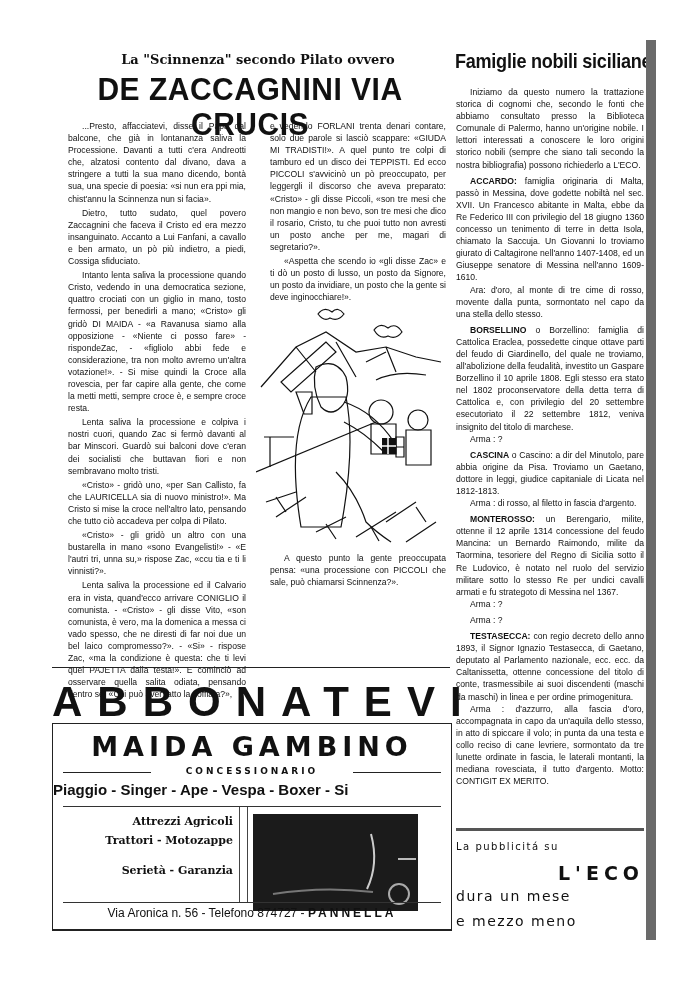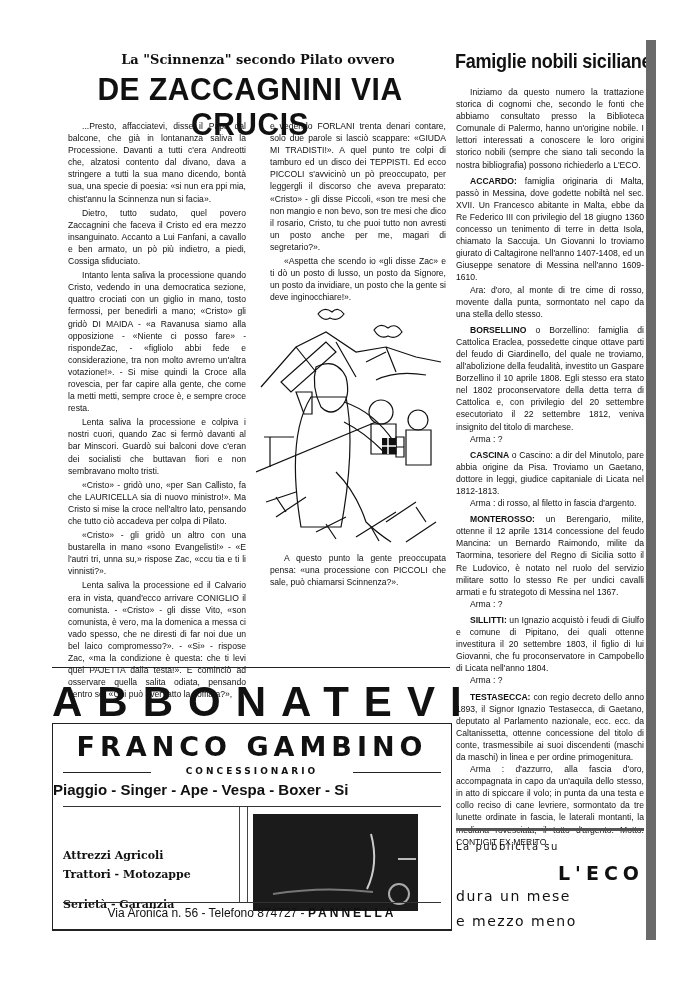--- a/index.html
+++ b/index.html
@@ -20,21 +20,21 @@
   .col3 .name{font-weight:bold;}
   .edge-bar{left:646px;top:40px;width:10px;height:900px;background:#6a6a6a;}
   .abbonatevi{left:52px;top:678px;width:398px;font-weight:900;font-size:42px;letter-spacing:15px;white-space:nowrap;font-family:"Liberation Sans",sans-serif;}
   .ad-box{left:52px;top:723px;width:398px;height:205px;border:1px solid #222;border-bottom:2px solid #222;}
   .fg{position:absolute;left:0;top:7px;width:100%;text-align:center;font-weight:900;font-size:27px;letter-spacing:5px;font-family:"DejaVu Sans",sans-serif;}
   .conc-wrap{position:absolute;left:10px;top:42px;width:378px;height:12px;}
   .conc-line{position:absolute;top:6px;height:1px;background:#222;width:88px;}
   .conc{position:absolute;left:0;width:100%;top:0;text-align:center;font-weight:bold;font-size:9px;letter-spacing:3px;font-family:"DejaVu Sans",sans-serif;}
   .brands{position:absolute;left:0;top:57px;width:100%;text-align:left;font-weight:bold;font-size:15px;font-family:"Liberation Sans",sans-serif;}
   .brands-rule{position:absolute;left:10px;top:82px;width:378px;height:1px;background:#333;}
-  .services{position:absolute;left:10px;top:88px;width:170px;height:100px;text-align:left;font-family:"DejaVu Serif",serif;font-weight:bold;font-size:11px;margin-top:34px;}
+  .services{position:absolute;left:10px;top:88px;width:170px;height:100px;text-align:right;font-family:"DejaVu Serif",serif;font-weight:bold;font-size:11px;}
   .services div{height:19px;line-height:19px;}
   .services .gap{height:11px;}
   .vsep{position:absolute;left:186px;top:83px;width:7px;height:95px;border-left:1px solid #444;border-right:1px solid #444;}
   .scooter{position:absolute;left:200px;top:90px;width:165px;height:97px;background:#1b1b1b;}
   .bottom-rule{position:absolute;left:10px;top:178px;width:378px;height:1px;background:#333;}
   .address{position:absolute;left:0;top:182px;width:100%;text-align:center;font-size:12px;}
   .address b{letter-spacing:3px;}
   .pub-rule{left:456px;top:828px;width:188px;height:3px;background:#555;}
   .pub1{left:456px;top:841px;font-size:10px;letter-spacing:1.5px;font-family:"DejaVu Sans",sans-serif;}
   .pub-eco{left:456px;top:862px;width:188px;text-align:right;font-weight:900;font-size:19px;letter-spacing:5px;font-family:"DejaVu Sans",sans-serif;}
@@ -105,33 +105,32 @@
 
   <p style="text-indent:14px;margin-bottom:0"><span class="name">BORSELLINO</span><span> o Borzellino: famiglia di Cattolica Eraclea, possedette cinque ottave parti del feudo di Giardinello, del quale ne troviamo, all'abolizione della feudalità, investito un Gaspare Borzellino il 10 aprile 1808. Egli stesso era stato nel 1802 proconservatore della detta terra di Cattolica e, con privilegio del 20 settembre esecutoriato il 22 settembre 1812, veniva insignito del titolo di marchese.</span></p>
   <p>Arma : ?</p>
 
   <p style="text-indent:14px;margin-bottom:0"><span class="name">CASCINA</span><span> o Cascino: a dir del Minutolo, pare abbia origine da Pisa. Troviamo un Gaetano, dottore in leggi, giudice capitaniale di Licata nel 1812-1813.</span></p>
   <p>Arma : di rosso, al filetto in fascia d'argento.</p>
 
   <p style="text-indent:14px;margin-bottom:0"><span class="name">MONTEROSSO:</span><span> un Berengario, milite, ottenne il 12 aprile 1314 concessione del feudo Mancina: un Bernardo Raimondo, milite da Taormina, tesoriere del Regno di Sicilia sotto il Re Ludovico, è notato nel ruolo del servizio militare sotto lo stesso Re per undici cavalli armati e fu strategoto di Messina nel 1367.</span></p>
   <p>Arma : ?</p>
 
-  <p style="text-indent:14px;margin-bottom:0"><span class="name">SILLITTI:</span><span> un Ignazio acquistò i feudi di Giulfo e comune di Pipitano, dei quali ottenne investitura il 20 settembre 1803, il figlio di lui Giovanni, che fu proconservatore in Campobello di Licata nell'anno 1804.</span></p>
   <p>Arma : ?</p>
 
   <p style="text-indent:14px;margin-bottom:0"><span class="name">TESTASECCA:</span><span> con regio decreto dello anno 1893, il Signor Ignazio Testasecca, di Gaetano, deputato al Parlamento nazionale, ecc. ecc. da Caltanissetta, ottenne concessione del titolo di conte, trasmessibile ai suoi discendenti (maschi da maschi) in linea e per ordine primogenitura.</span></p>
   <p>Arma : d'azzurro, alla fascia d'oro, accompagnata in capo da un'aquila dello stesso, in atto di spiccare il volo; in punta da una testa e collo reciso di cane levriere, sormontato da tre lunette ordinate in fascia, le laterali montanti, la mediana rovesciata, il tutto d'argento. Motto: CONTIGIT EX MERITO.</p>
 </div>
 
 <div class="abs edge-bar"></div>
 
 <div class="abs abbonatevi">ABBONATEVI</div>
 
 <div class="abs ad-box">
-  <div class="fg">FRANCO GAMBINO</div>
+  <div class="fg">MAIDA GAMBINO</div>
   <div class="conc-wrap">
     <div class="conc-line" style="left:0"></div>
     <div class="conc">CONCESSIONARIO</div>
     <div class="conc-line" style="right:0"></div>
   </div>
   <div class="brands">Piaggio - Singer - Ape - Vespa - Boxer - Si</div>
   <div class="brands-rule"></div>
   <div class="services">
     <div>Attrezzi Agricoli</div>
     <div>Trattori - Motozappe</div>

